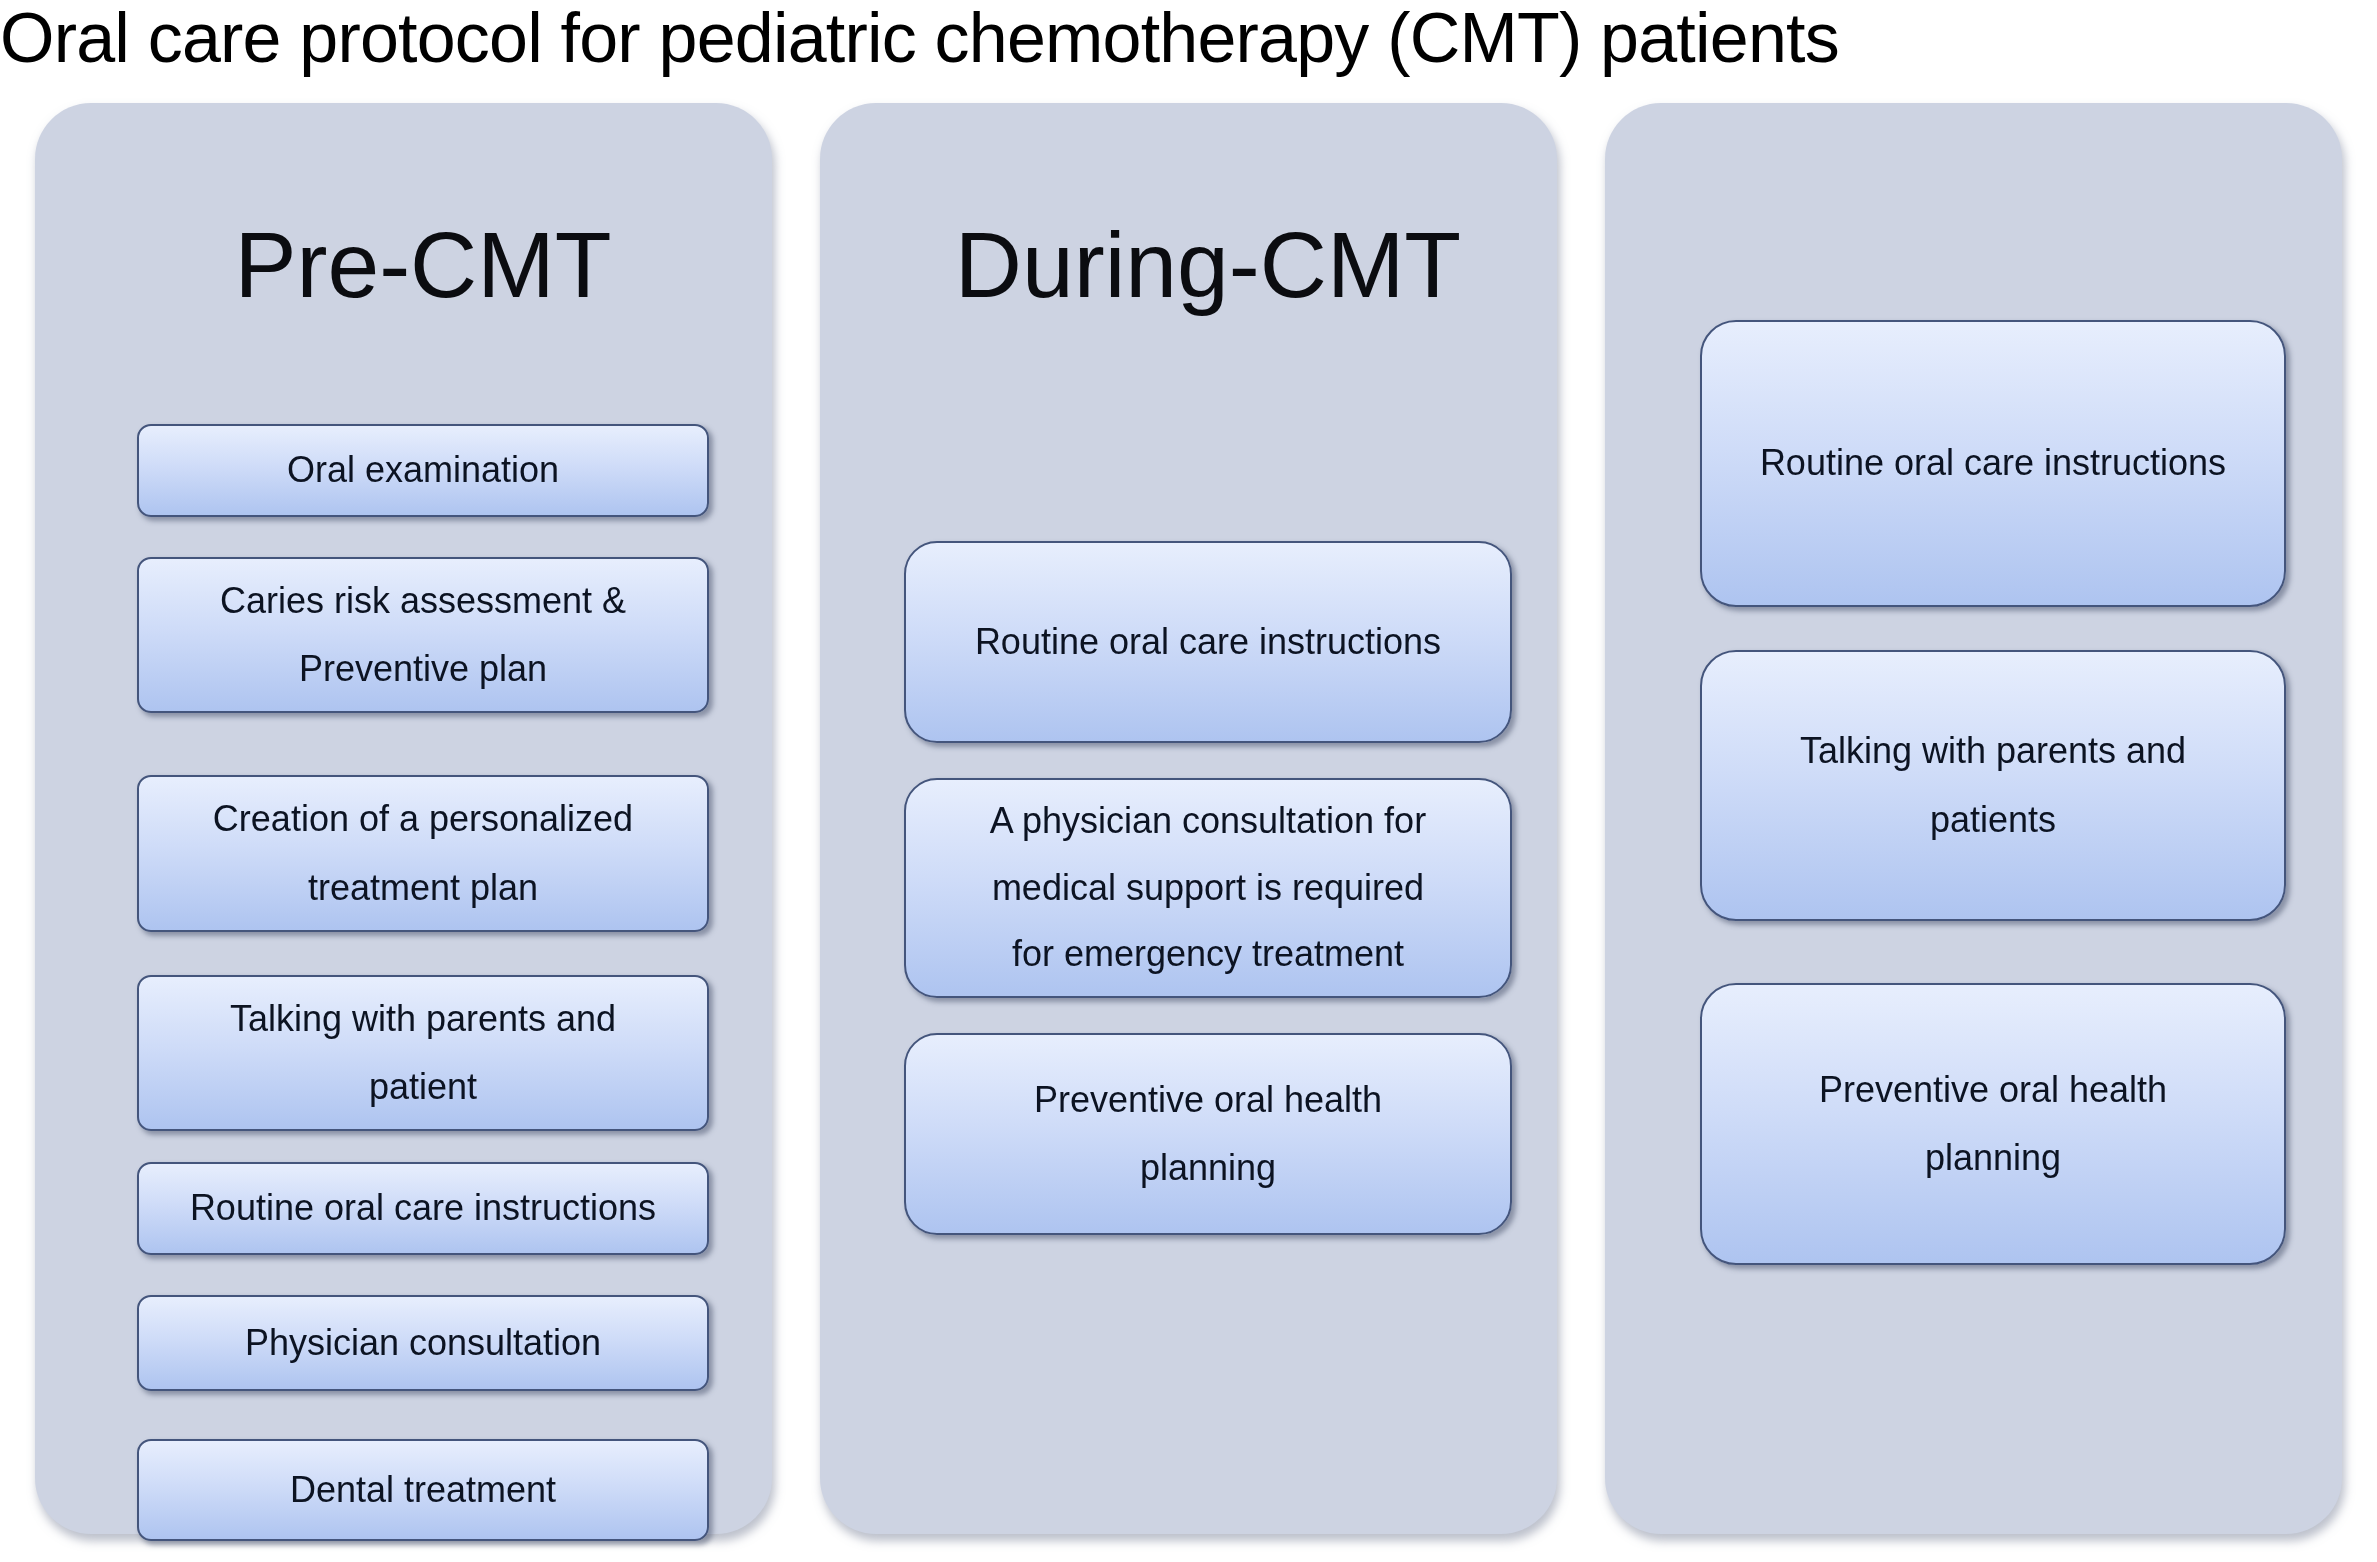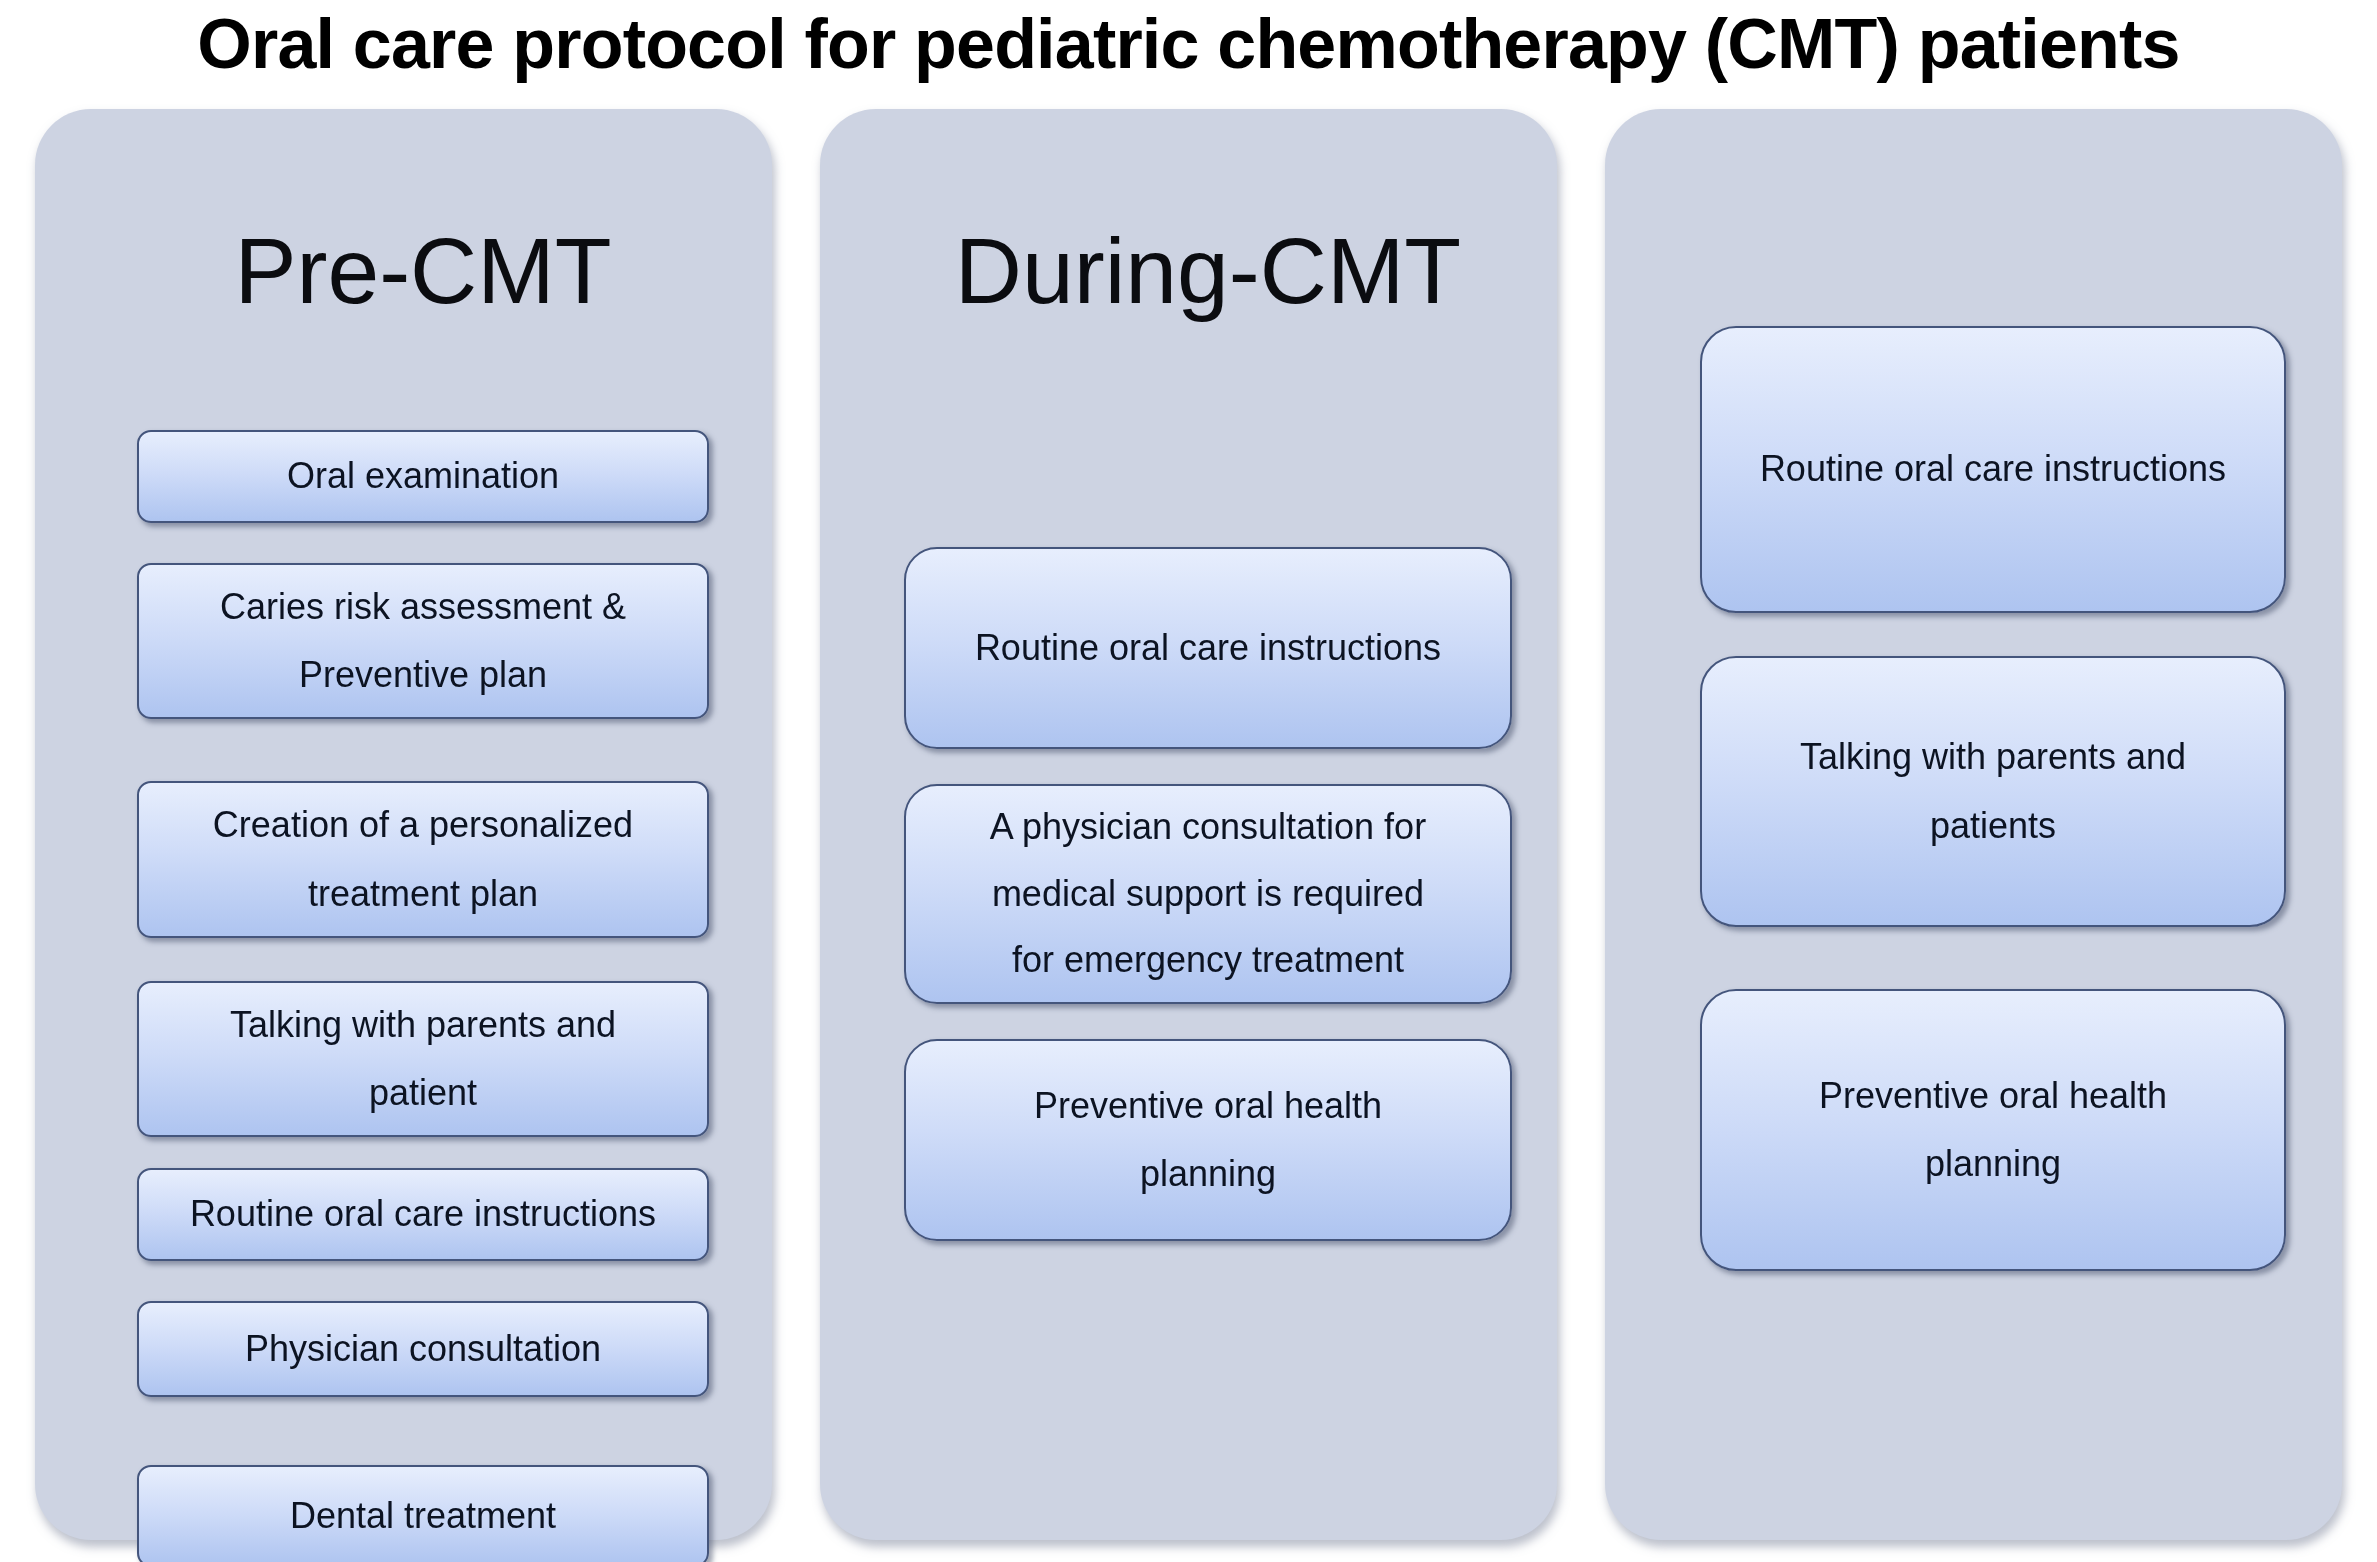--- a/index.html
+++ b/index.html
@@ -2,22 +2,22 @@
 <html style="--column-bg: #cdd3e2; --box-border: #44557c; --box-top: #e7eefd; --box-mid: #cfdcf8; --box-bottom: #aec4f0; --text-color: #0c1322; --title-color: #000000;font-size:12.4px"><head>
 <meta charset="utf-8">
 <style>
   html,body{margin:0;padding:0;background:#ffffff;}
   .page{
     width:2377px;height:1562px;box-sizing:border-box;
     background:#ffffff;overflow:hidden;
     font-family:"Liberation Sans",sans-serif;
   }
   .title{
-    text-align:center;padding-top:6px;
-    font-size:70px;font-weight:700;letter-spacing:-0.8px;
+    padding-top:0;
+    font-size:70px;font-weight:400;letter-spacing:-0.8px;
     color:var(--title-color,#000);line-height:1.1;
   }
   .columns{
     display:flex;gap:48px;padding:0 35px;margin-top:26px;
     height:1431px;box-sizing:border-box;
   }
   .column{
     flex:1;background:var(--column-bg,#cdd3e2);
     border-radius:56px;
     box-shadow:2.3px 6.2px 9.3px rgba(124,132,154,.5);
@@ -44,21 +44,21 @@
   }
   
   .c1 .boxes{margin-top:112px;}
   .c1 .box{width:82%;border-radius:14px;}
   .c1 .box:nth-child(1){min-height:93px;}
   .c1 .box:nth-child(2){min-height:155px;margin-top:40px;}
   .c1 .box:nth-child(3){min-height:146px;margin-top:62px;}
   .c1 .box:nth-child(4){min-height:143px;margin-top:43px;}
   .c1 .box:nth-child(5){min-height:93px;margin-top:31px;}
   .c1 .box:nth-child(6){min-height:96px;margin-top:40px;}
-  .c1 .box:nth-child(7){min-height:102px;margin-top:68px;}
+  .c1 .box:nth-child(7){min-height:102px;margin-top:48px;}
   
   .c2 .boxes{margin-top:229px;}
   .c2 .box{width:87%;border-radius:33px;}
   .c2 .box:nth-child(1){min-height:202px;}
   .c2 .box:nth-child(2){min-height:220px;margin-top:35px;line-height:1.85;}
   .c2 .box:nth-child(3){min-height:202px;margin-top:35px;}
   .c2 .box:nth-child(4){min-height:211px;margin-top:35px;}
   
   .c3 .boxes{margin-top:217px;}
   .c3 .box{width:84%;border-radius:36px;}

